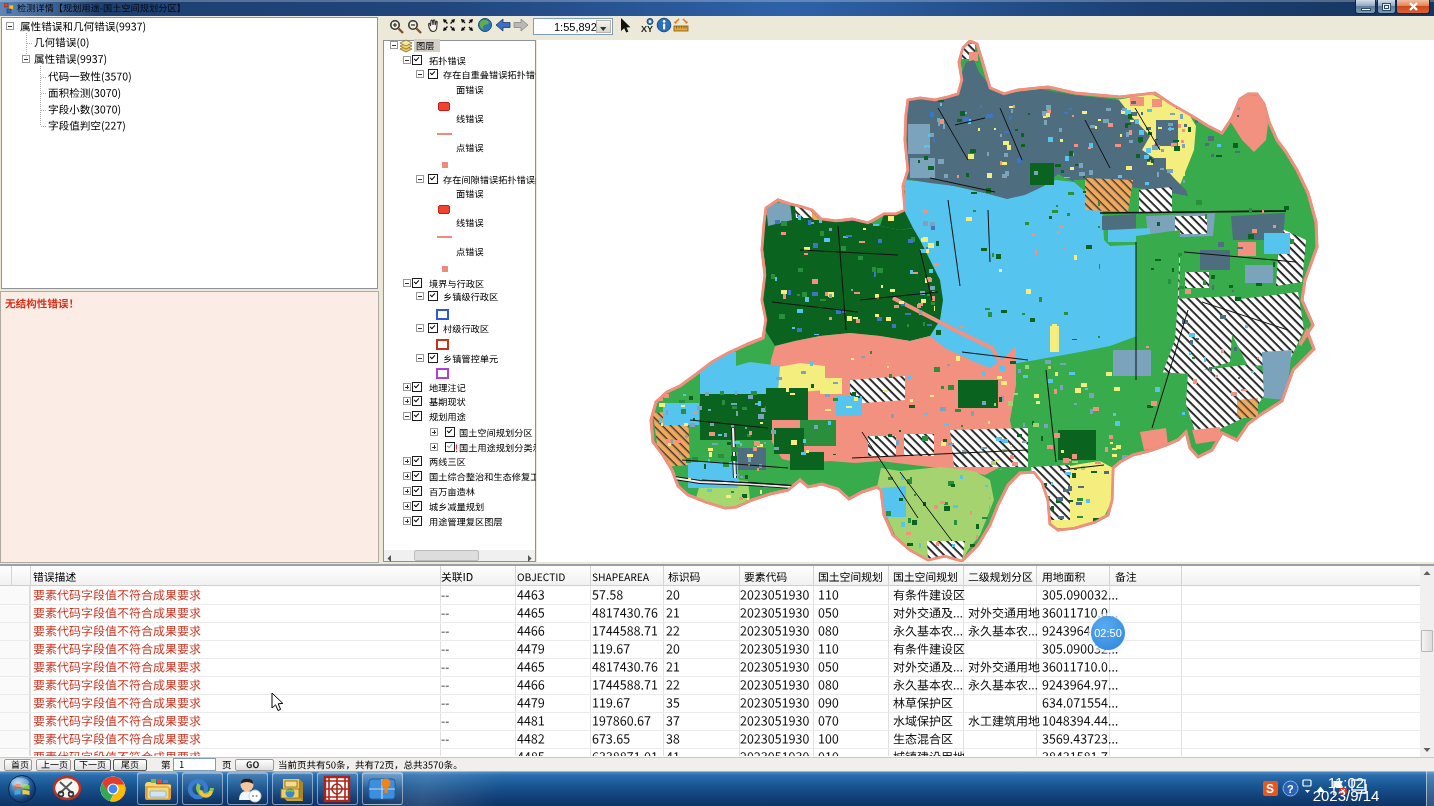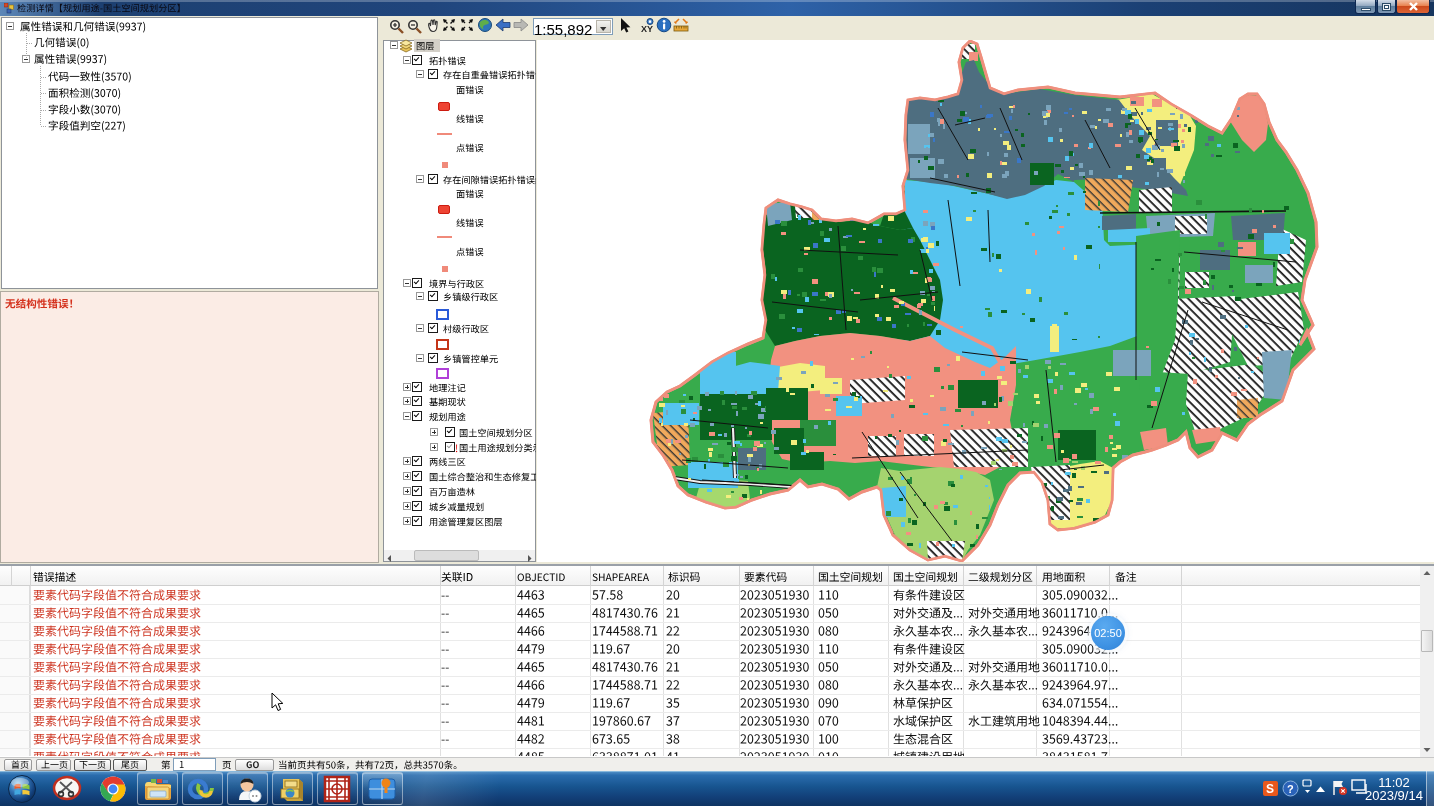--- a/index.html
+++ b/index.html
@@ -280,21 +280,21 @@
       <path d="M1 5 l4-4 M1 5 l1.5-.2 M1 5 l.2-1.5" stroke="#e07818" stroke-width="1.6" fill="none"></path>
       <path d="M13 5 l-4-4 M13 5 l-1.5-.2 M13 5 l-.2-1.5" stroke="#e07818" stroke-width="1.6" fill="none"></path>
       <rect x="0" y="8" width="14" height="5" fill="#e8a83a" stroke="#7a5a10" stroke-width=".8"></rect>
       <path d="M2.5 8v2.5M5 8v2.5M7.5 8v2.5M10 8v2.5M12 8v2.5" stroke="#7a5a10" stroke-width=".8"></path>
     </g>
   </svg>
 <div class="abs" style="left:533px;top:18px;width:80px;height:17px;background:#fff;border:1px solid #7f9db9">
     <div class="abs" style="right:1px;top:1px;width:15px;height:13px;background:linear-gradient(#f2f2f0,#d8d6ce);border:1px solid #b8b4aa"><svg width="13" height="13">
         <path d="M3 5l3.2 4L9.4 5z" fill="#333"></path>
       </svg></div>
-    <div style="font-size:15px;padding:2px 0 0 0;color:#000">1:55,892</div>
+    <div style="font-size:11px;padding:2px 0 0 20px;color:#000">1:55,892</div>
   </div>
 <div class="abs" style="left:383px;top:40px;width:153px;height:522px;background:#fff;border:1px solid #8e9399"></div>
 <div class="abs" style="left:414px;top:39px;width:26px;height:13px;background:#d4d0c8"></div>
 <svg class="ov" style="left:399px;top:39px" width="15" height="14" viewBox="0 0 15 14">
     <g stroke="#7a5a10" stroke-width=".7">
       <path d="M1 10l6-3 6 3-6 3z" fill="#e8c45a"></path>
       <path d="M1 7l6-3 6 3-6 3z" fill="#f0d67a"></path>
       <path d="M1 4l6-3 6 3-6 3z" fill="#f8e8a0"></path>
     </g>
   </svg>
@@ -2546,21 +2546,21 @@
       <path d="M1 1 L1 15" stroke="#e8e8e8" stroke-width="1.6"></path>
       <path d="M1 1 L10 1 8.5 4 10 7 1 7 Z" fill="#f4f4f4"></path>
       <circle cx="10" cy="11" r="4" fill="#d43424"></circle>
       <path d="M8.3 9.3l3.4 3.4M11.7 9.3l-3.4 3.4" stroke="#fff" stroke-width="1.1"></path>
     </g>
     <g transform="translate(1352,780)">
       <rect x="0" y="0" width="13" height="10" fill="none" stroke="#fff" stroke-width="1.4"></rect>
       <path d="M4 13 h10 v-9" fill="none" stroke="#fff" stroke-width="1.4"></path>
     </g>
   </svg>
-<div class="abs" style="left:1360px;top:776px;width:68px;height:26px;color:#fff;font-size:13px;text-align:center;line-height:13px">11:02<br>2023/9/14</div>
+<div class="abs" style="left:1312px;top:776px;width:68px;height:26px;color:#fff;font-size:15px;text-align:center;line-height:13px">11:02<br>2023/9/14</div>
 <div class="abs" style="left:1426px;top:771px;width:8px;height:35px;background:rgba(255,255,255,.16);border-left:1px solid rgba(255,255,255,.5)"></div>
 <div class="abs" style="left:1091px;top:616px;width:34px;height:34px;border-radius:50%;background:radial-gradient(circle at 40% 30%,#5aaaf0,#3f93e4 60%,#2f7fd4 100%);box-shadow:0 0 0 3px rgba(255,255,255,.65),0 0 6px rgba(120,170,220,.5);color:#fff;font-size:11px;text-align:center;line-height:34px">02:50</div>
 <svg class="ov" style="left:271px;top:693px" width="14" height="20">
     <path d="M1 0 L1 15 L4.6 11.8 L7 17.5 L9.6 16.4 L7.2 10.8 L11.8 10.4 Z" fill="#fff" stroke="#000" stroke-width="1"></path>
   </svg>
 <svg class="ov" style="left:0;top:0" width="400" height="16" viewBox="0 0 400 16">
     <g transform="translate(17,11.5) scale(0.009200,-0.009200)" fill="#0a0a14">
       <use href="#rg152" x="0"></use>
       <use href="#rg153" x="1000"></use>
       <use href="#rg154" x="2000"></use>

